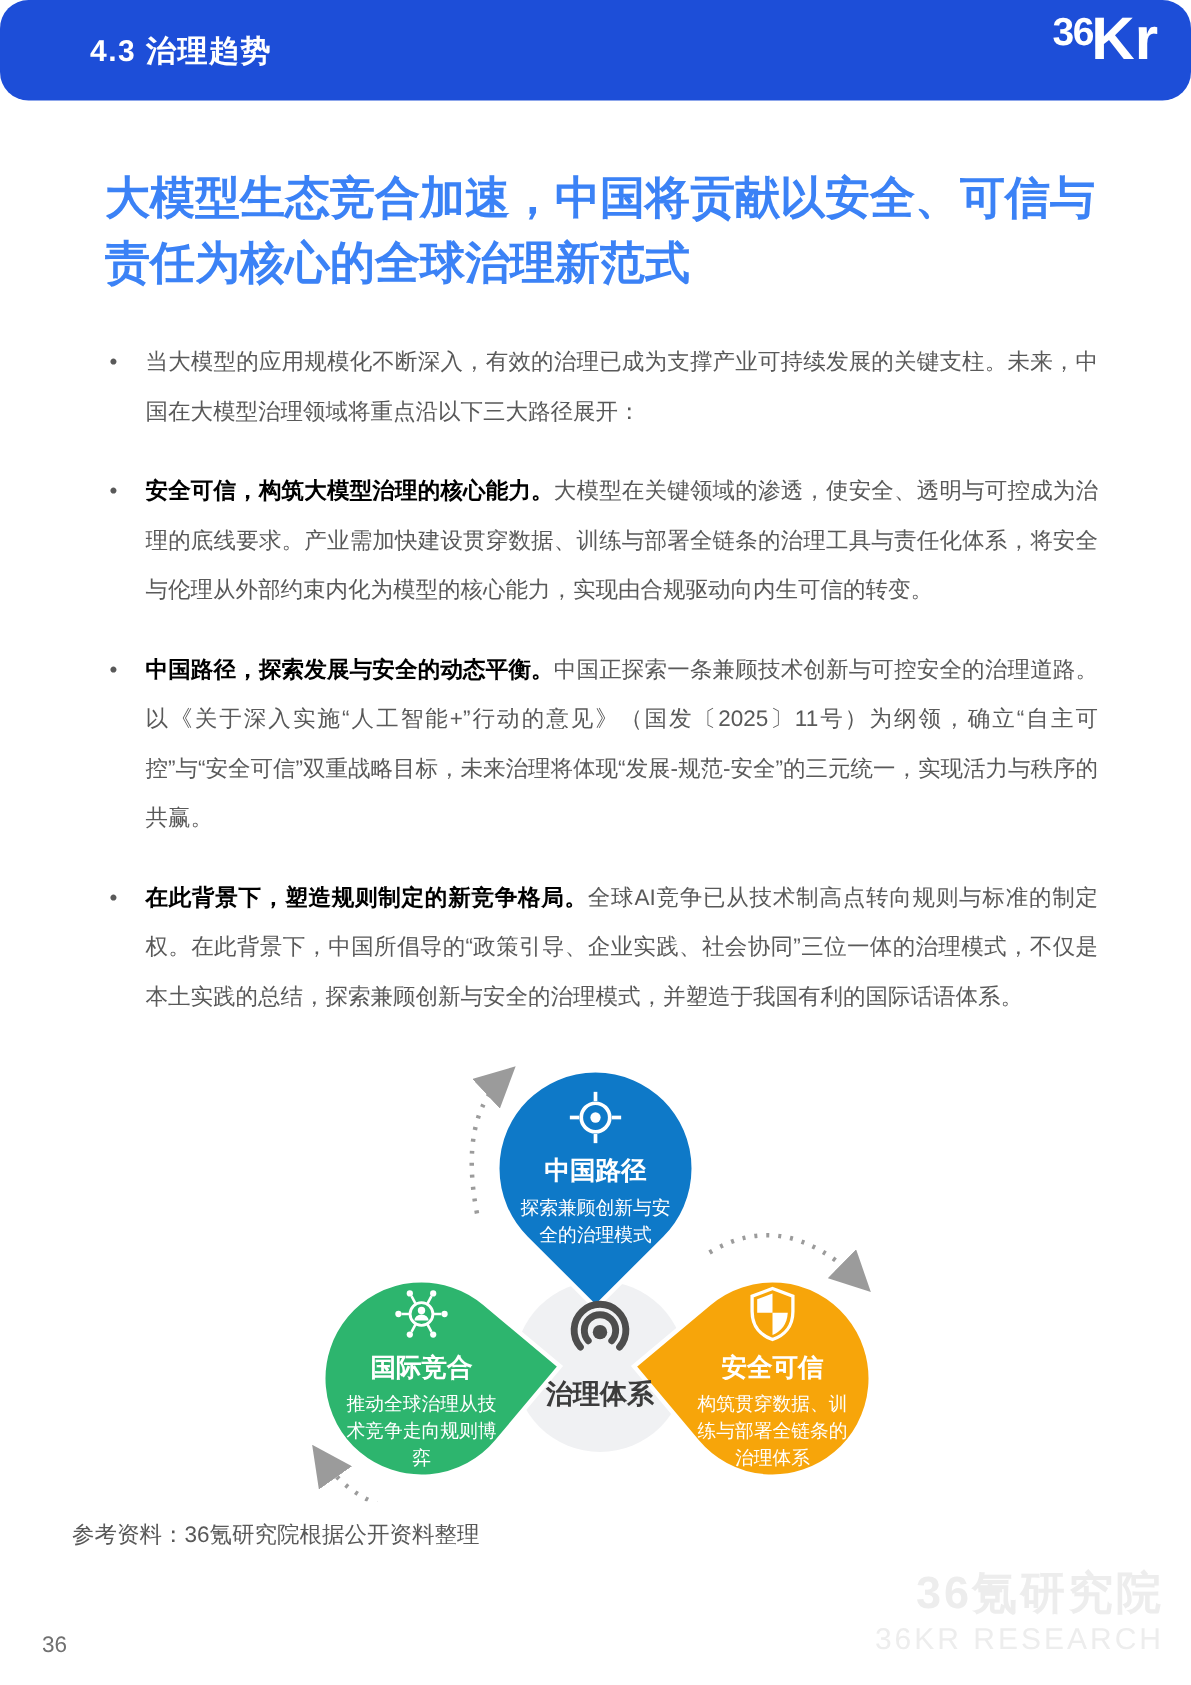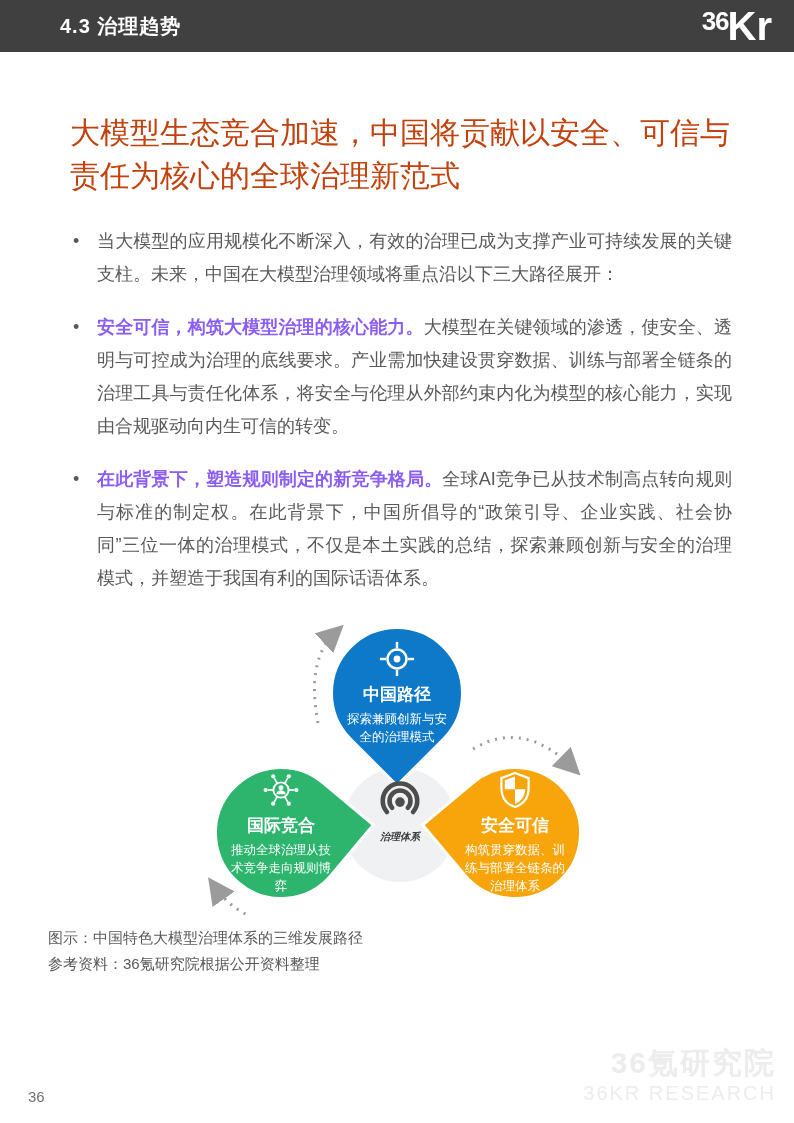--- a/index.html
+++ b/index.html
@@ -10,23 +10,24 @@
     height: 1123px;
     background: #ffffff;
     overflow: hidden;
     font-family: "Liberation Sans", "DejaVu Sans", sans-serif;
   }
 
   
   .topbar {
     position: absolute;
     top: 0; left: 0; right: 0;
-    height: 52px;
-    background: #404040;
+    height: 67px;
+    background: #1d4ed8;
     z-index: 5;
+    border-radius: 19px;
   }
   .section-title {
     position: absolute;
     left: 60px; top: 50%;
     transform: translateY(-50%);
     color: #ffffff;
     font-size: 20px;
     font-weight: bold;
     letter-spacing: 1px;
   }
@@ -39,43 +40,43 @@
   }
   .logo-36 { font-size: 26px; font-weight: bold; line-height: 1; margin-top: 5px; letter-spacing: -1px; }
   .logo-kr { font-size: 40px; font-weight: bold; line-height: 1.15; margin-left: -1px; }
 
   
   main { padding-top: 112px; }
   h1.doc-title {
     margin: 0 60px 0 70px;
     font-size: 30px;
     line-height: 1.42;
-    font-weight: normal;
-    color: #c2410c;
+    font-weight: bold;
+    color: #3b82f6;
   }
   ul.bullets {
     list-style: none;
     margin: 28px 62px 0 70px;
   }
   ul.bullets li {
     position: relative;
     padding-left: 27px;
-    font-size: 18px;
+    font-size: 15px;
     line-height: 33px;
     color: #595959;
     text-align: justify;
     margin-bottom: 20px;
   }
   ul.bullets li::before {
     content: "\2022";
     position: absolute;
     left: 3px; top: 0;
     color: #595959;
   }
-  .bullet-lead { font-weight: bold; color: #8b5cf6; }
+  .bullet-lead { font-weight: bold; color: #000000; }
 
   
   .diagram { position: relative; height: 300px; margin-top: 4px; }
   .arcs { position: absolute; left: 0; top: 0; z-index: 0; pointer-events: none; }
   .center-circle {
     position: absolute;
     left: 343px; top: 153px;
     width: 114px; height: 114px;
     border-radius: 50%;
     background: #f0f1f3;
@@ -104,23 +105,22 @@
   .petal-desc  { font-size: 12.5px; line-height: 1.45; width: 112px; }
   .center-content {
     position: absolute;
     left: 352px; top: 162px;
     width: 96px;
     text-align: center;
     z-index: 2;
   }
   .center-label {
     margin-top: 3px;
-    font-size: 10px;
+    font-size: 18px;
     font-weight: bold;
-    font-style: italic;
     color: #3c3c3c;
   }
 
   
   .caption {
     margin: 10px 0 0 48px;
     font-size: 15px;
     line-height: 26px;
     color: #595959;
   }
@@ -157,20 +157,23 @@
 
   <main>
     <h1 class="doc-title">大模型生态竞合加速，中国将贡献以安全、可信与责任为核心的全球治理新范式</h1>
 
     <ul class="bullets">
       <li>
         <span class="bullet-lead"></span><span>当大模型的应用规模化不断深入，有效的治理已成为支撑产业可持续发展的关键支柱。未来，中国在大模型治理领域将重点沿以下三大路径展开：</span>
       </li>
       <li>
         <span class="bullet-lead">安全可信，构筑大模型治理的核心能力。</span><span>大模型在关键领域的渗透，使安全、透明与可控成为治理的底线要求。产业需加快建设贯穿数据、训练与部署全链条的治理工具与责任化体系，将安全与伦理从外部约束内化为模型的核心能力，实现由合规驱动向内生可信的转变。</span>
+      </li>
+      <li>
+        <span class="bullet-lead">中国路径，探索发展与安全的动态平衡。</span><span>中国正探索一条兼顾技术创新与可控安全的治理道路。以《关于深入实施“人工智能+”行动的意见》（国发〔2025〕11号）为纲领，确立“自主可控”与“安全可信”双重战略目标，未来治理将体现“发展-规范-安全”的三元统一，实现活力与秩序的共赢。</span>
       </li>
       <li>
         <span class="bullet-lead">在此背景下，塑造规则制定的新竞争格局。</span><span>全球AI竞争已从技术制高点转向规则与标准的制定权。在此背景下，中国所倡导的“政策引导、企业实践、社会协同”三位一体的治理模式，不仅是本土实践的总结，探索兼顾创新与安全的治理模式，并塑造于我国有利的国际话语体系。</span>
       </li>
     </ul>
 
     <div class="diagram">
       <svg class="arcs" width="794" height="300" viewBox="0 0 794 300">
         <defs>
           <marker id="arrw" markerWidth="9" markerHeight="9" refX="5" refY="4.5" orient="auto">
@@ -239,21 +242,20 @@
         <svg width="46" height="46" viewBox="0 0 44 44">
           <path d="M9.5 33.5 A16.5 16.5 0 1 1 34.5 33.5" fill="none" stroke="#4d4d4d" stroke-width="4.4" stroke-linecap="round"></path>
           <path d="M14.5 29.5 A10 10 0 1 1 29.5 29.5" fill="none" stroke="#4d4d4d" stroke-width="4.4" stroke-linecap="round"></path>
           <circle cx="22" cy="24" r="4.6" fill="#4d4d4d"></circle>
         </svg>
         <div class="center-label">治理体系</div>
       </div>
     </div>
 
     <div class="caption">
-      <div>图示：中国特色大模型治理体系的三维发展路径</div>
       <div>参考资料：36氪研究院根据公开资料整理</div>
     </div>
   </main>
 
   <div class="page-number">36</div>
 
   <div class="watermark">
     <div class="wm-cn">36氪研究院</div>
     <div class="wm-en">36KR RESEARCH</div>
   </div>

